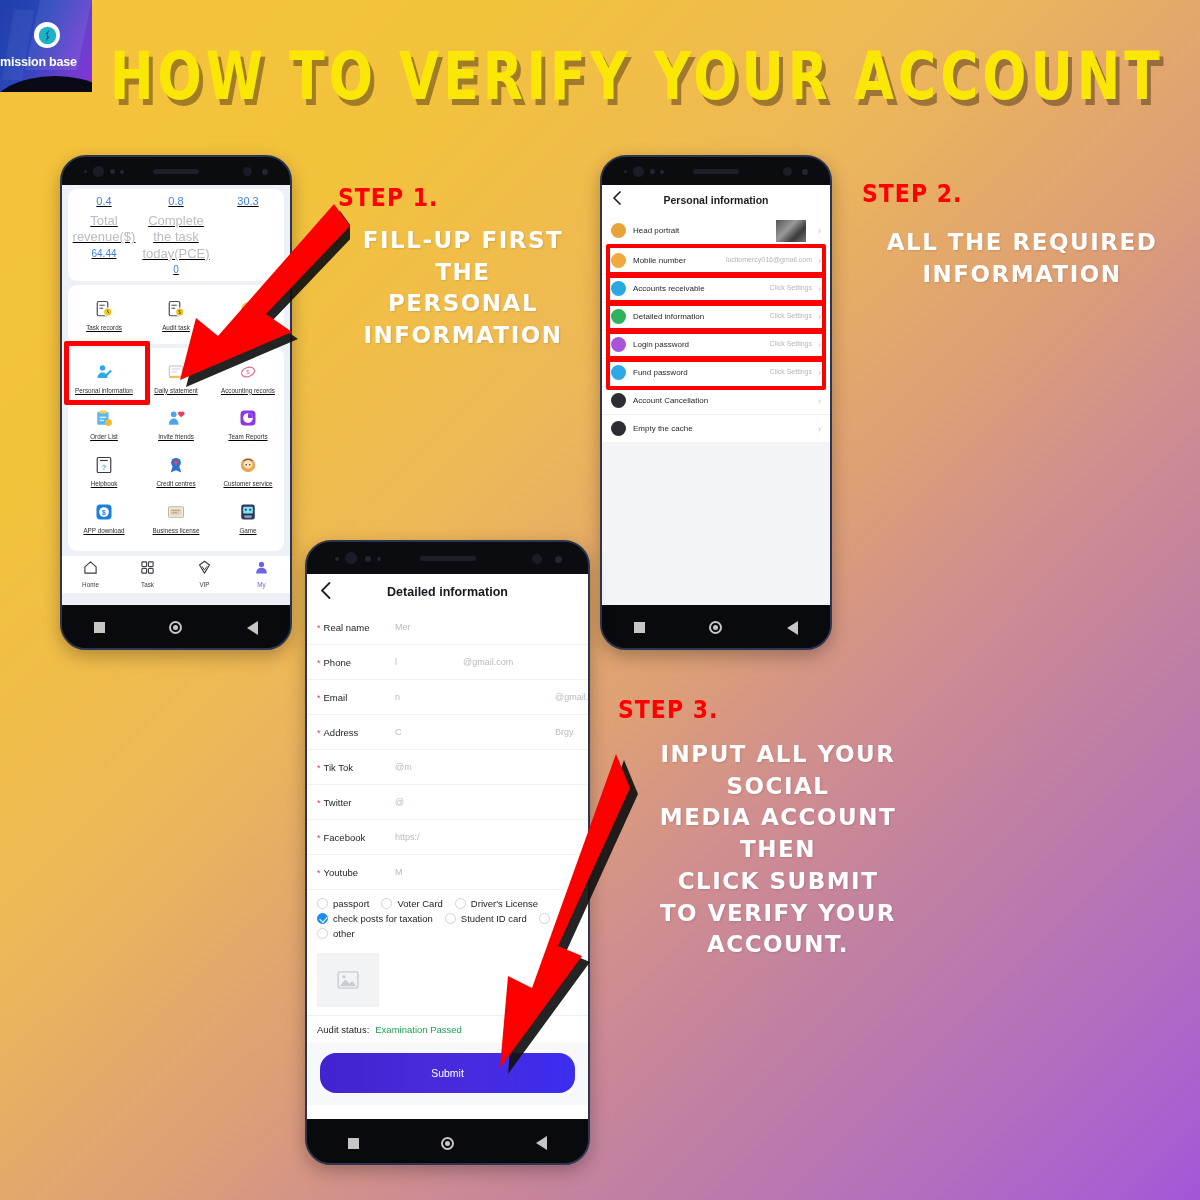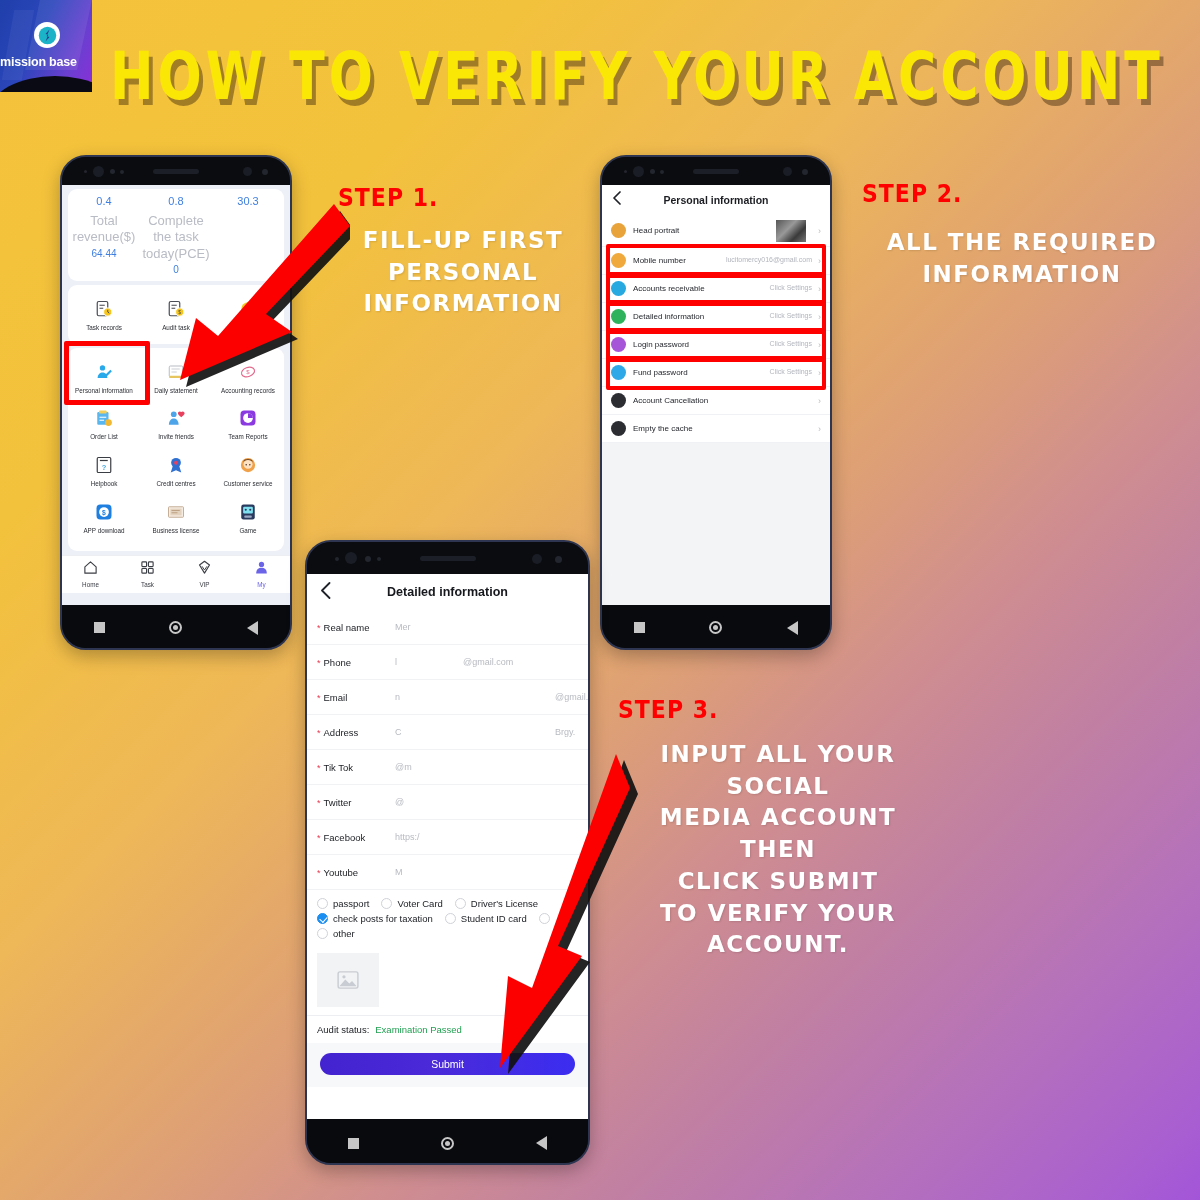--- a/index.html
+++ b/index.html
@@ -91,21 +91,21 @@
     width: 0; height: 0; border-top: 7px solid transparent; border-bottom: 7px solid transparent;
     border-right: 11px solid #c6c6c6;
   }
 
   
   #phone-1 { left: 60px; top: 155px; width: 232px; height: 495px; }
   #phone-1 .screen { height: 420px; background: #eef0f7; }
   #phone-1 .navbar { height: 45px; }
 
   .p1-card {
-    background: #fff; margin: 4px 6px; border-radius: 9px; padding: 6px 0;
+    background: #fff; margin: 4px 6px; border-radius: 9px; padding: 6px 0; text-decoration: underline;
   }
   .p1-stats { display: flex; }
   .p1-stats .col { flex: 1; text-align: center; }
   .p1-stats .num { color: #3f7fe0; font-size: 11px; }
   .p1-stats .lbl { color: #b9bcc5; font-size: 13px; line-height: 1.25; margin-top: 6px; }
   .p1-stats .sub { color: #3f7fe0; font-size: 10px; margin-top: 2px; }
 
   .p1-grid { display: flex; flex-wrap: wrap; }
   .p1-cell { width: 33.333%; text-align: center; padding: 7px 2px 6px; }
   .p1-cell .ico { height: 22px; display: flex; align-items: center; justify-content: center; }
@@ -182,21 +182,21 @@
   #p3-upload {
     margin: 6px 10px 8px; width: 62px; height: 54px; background: #f2f3f5;
     display: flex; align-items: center; justify-content: center;
   }
   #p3-audit {
     border-top: 1px solid #eceef1; padding: 8px 10px; font-size: 9.5px; color: #1b1d22;
   }
   #p3-audit .ok { color: #22a052; margin-left: 6px; }
   #p3-submit-wrap { background: #f7f8fa; padding: 10px 13px 12px; }
   #p3-submit {
-    height: 22px; border-radius: 16px; border: 0; width: 100%;
+    height: 40px; border-radius: 16px; border: 0; width: 100%;
     background: linear-gradient(90deg, #4323cf 0%, #4a2ad9 45%, #3b2df0 100%);
     color: #fff; font-size: 10.5px; font-family: "Liberation Sans", sans-serif; cursor: pointer;
   }
 
   
   #p1-hl {
     position: absolute; left: 64px; top: 341px; width: 86px; height: 64px;
     border: 5px solid #ff0000; border-radius: 2px; pointer-events: none;
   }
 
@@ -711,20 +711,21 @@
     <span class="nsq"></span>
     <span class="ncr"></span>
     <span class="ntr"></span>
   </div>
 </div>
 
 <div id="step-1" class="step-block">
   <div class="step-num">STEP 1.</div>
   <div class="step-body">
       <div>FILL-UP FIRST</div>
+      <div>THE</div>
       <div>PERSONAL</div>
       <div>INFORMATION</div>
     </div>
 </div>
 <div id="step-2" class="step-block">
   <div class="step-num">STEP 2.</div>
   <div class="step-body">
       <div>ALL THE REQUIRED</div>
       <div>INFORMATION</div>
     </div>

